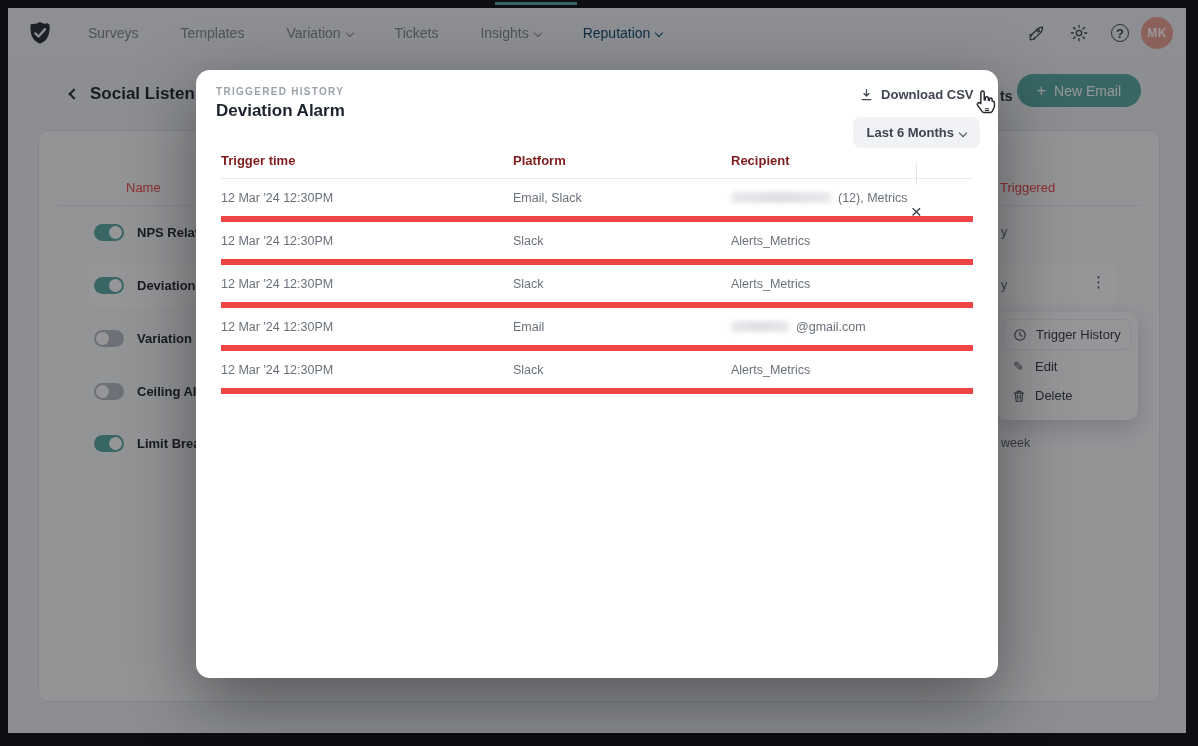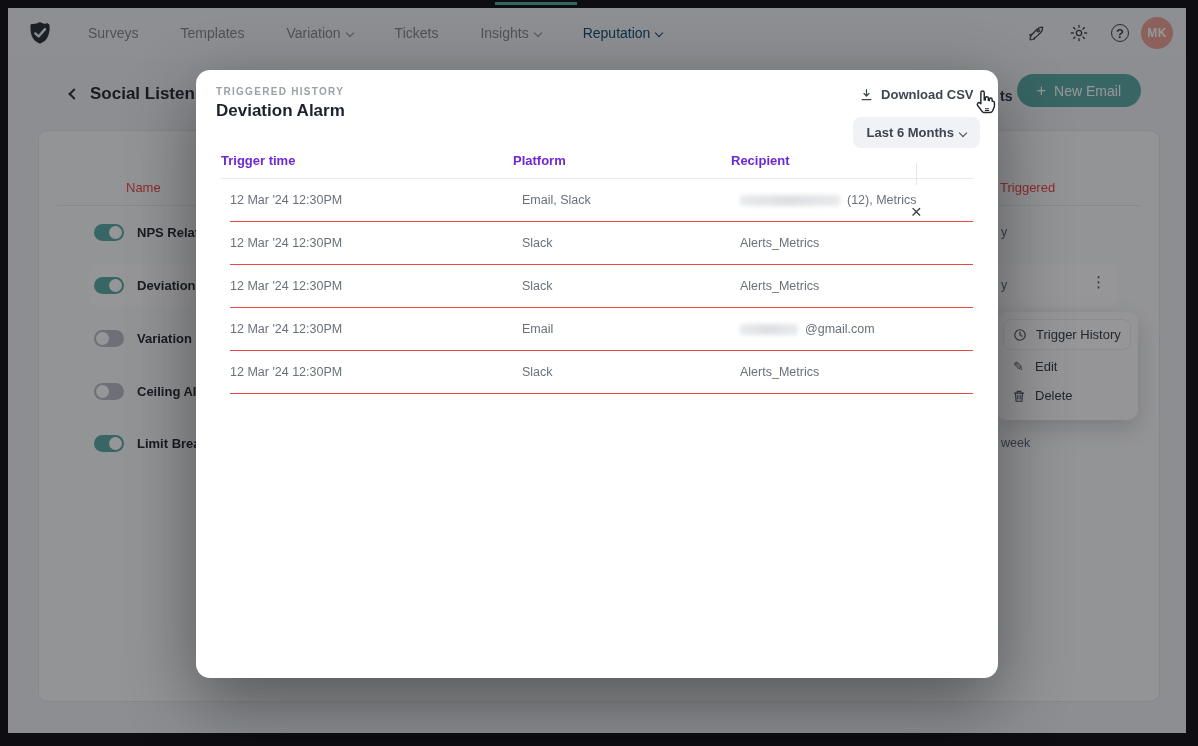--- a/index.html
+++ b/index.html
@@ -70,22 +70,22 @@
   .header-actions { position:absolute; right:18px; top:17px; display:flex; align-items:center; gap:15px;flex-direction:column; }
   .download-btn { display:flex; align-items:center; gap:7px; font-size:13px; font-weight:600; color:#3f4651; background:none; border:none; cursor:pointer; }
   .range-pill { display:flex; align-items:center; font-size:13px; font-weight:600; color:#3f4651; background:#f1f2f5;
                 border:none; border-radius:8px; padding:8px 14px; cursor:pointer; }
   .vdivider { width:1px; height:22px; background:#e3e5e9; }
   .close-btn { font-size:19px; color:#3c4148; background:none; border:none; cursor:pointer; line-height:1; padding:2px 4px; }
   
   .h-table { margin:8px 25px 0 25px; }
   .h-row { display:grid; grid-template-columns:292px 218px 1fr; align-items:center; }
   .h-row.head { height:36px; border-bottom:1px solid #e8eaed; }
-  .h-row.data { height:43px; border-bottom:1px solid #ef4444;margin-left:9px; }
-  .h-cell-head { font-size:13px; font-weight:600; color:#6d28d9; }
+  .h-row.data { height:43px; border-bottom:6px solid #ef4444; }
+  .h-cell-head { font-size:13px; font-weight:600; color:#7f1d1d; }
   .h-cell { font-size:12.5px; color:#6a717a; display:flex; align-items:center; }
   .redact { display:inline-block; height:11px; border-radius:3px; margin-right:7px;
             background:linear-gradient(90deg,#e9eaec, #dddfe3, #e9eaec); filter:blur(2px); }
   .redact.w-long { width:100px; }
   .redact.w-short { width:58px; }
   
   .cursor { position:absolute; left:972px; top:88px; z-index:30; }
   svg { display:block; }
 </style>
 </head>

